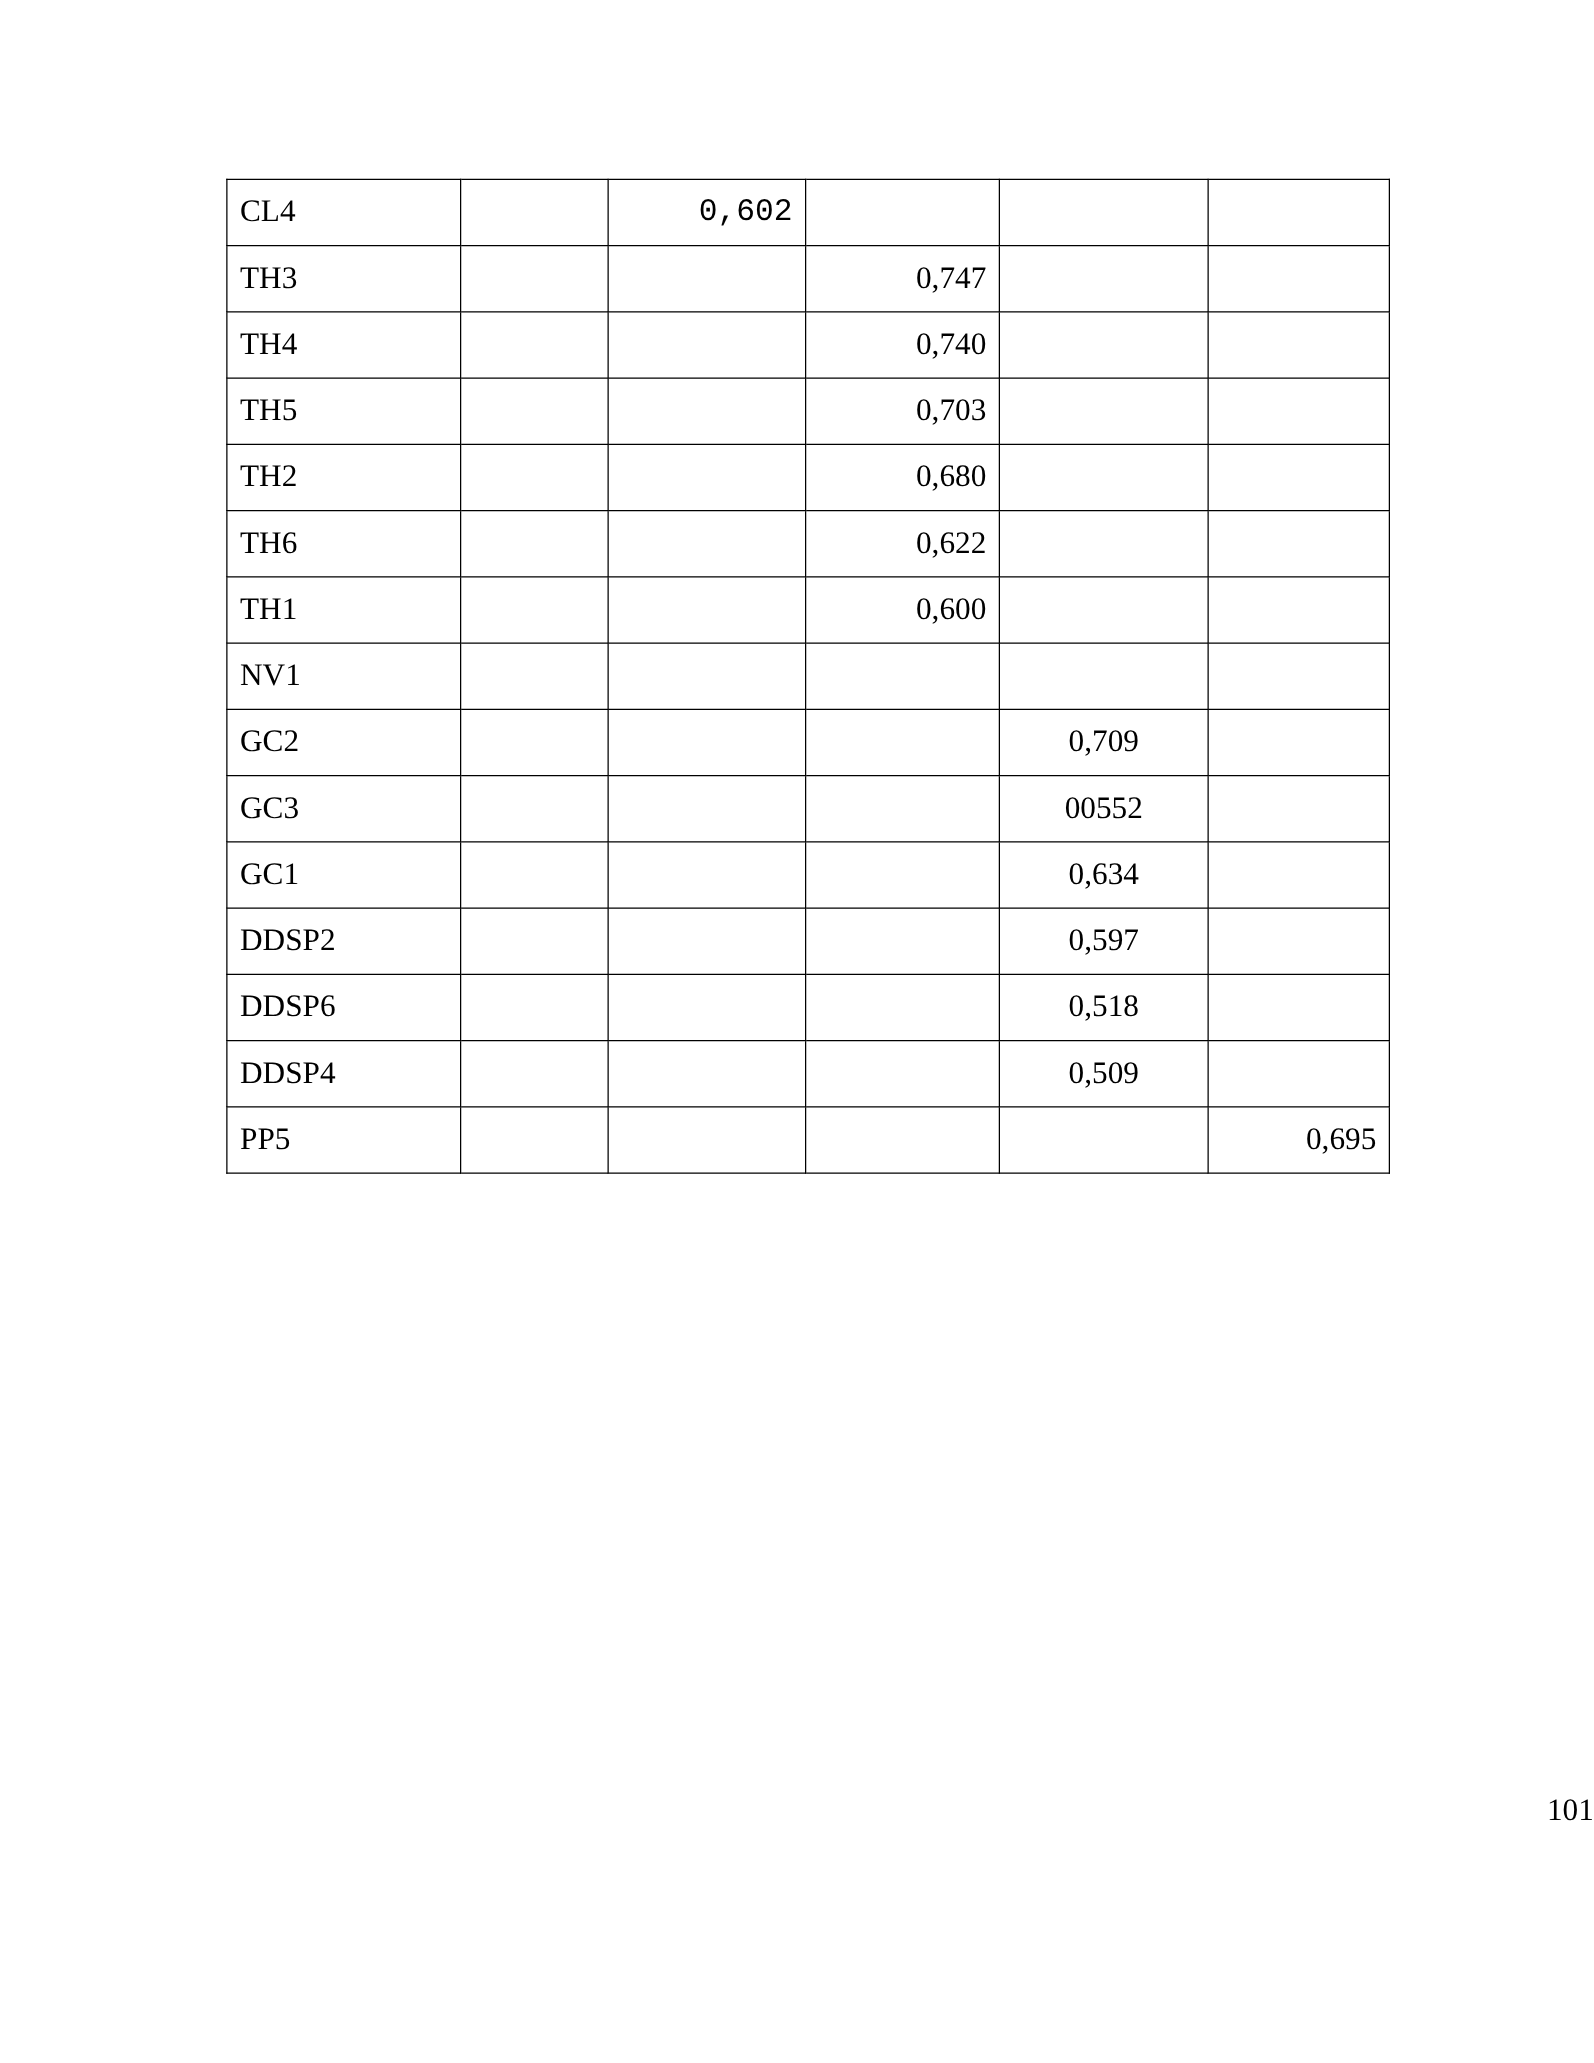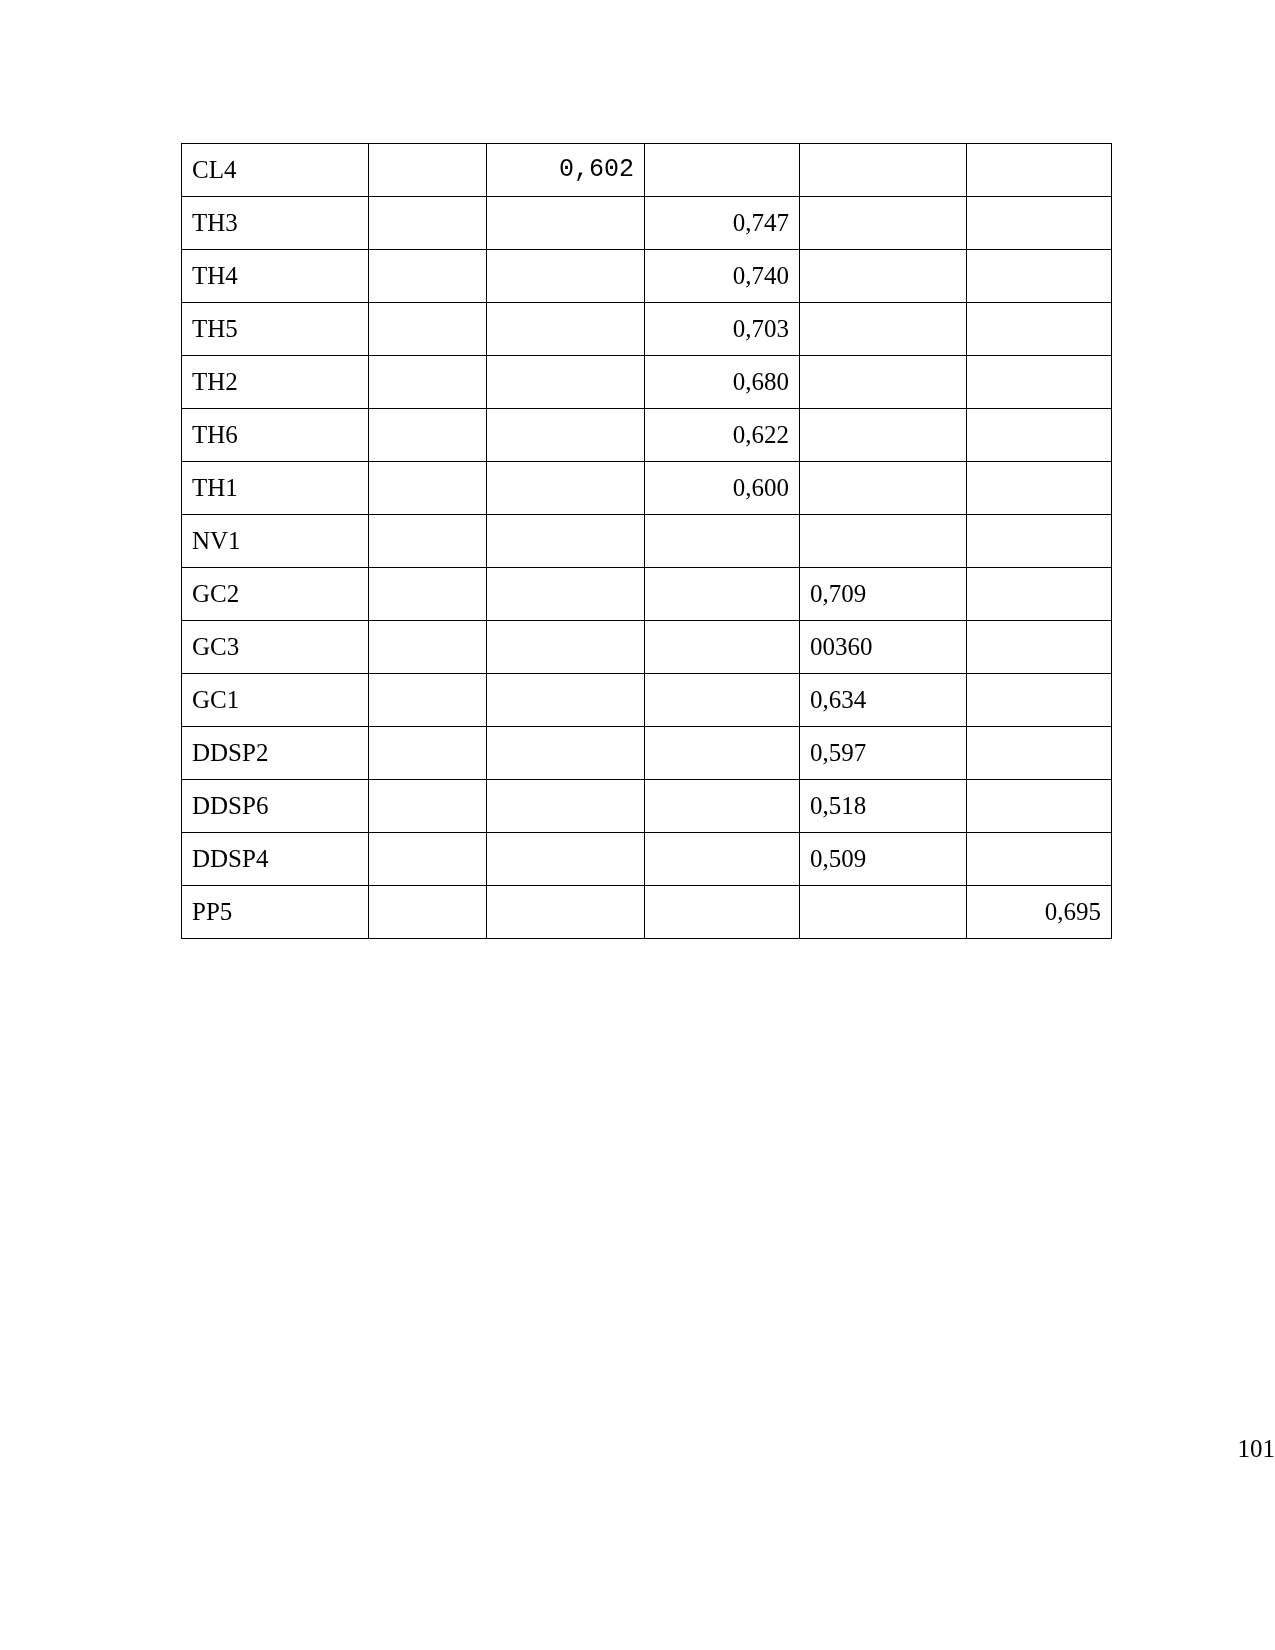--- a/index.html
+++ b/index.html
@@ -41,21 +41,21 @@
     vertical-align: middle;
     box-sizing: border-box;
   }
   td.c-label {
     width: 187px;
     text-align: left;
   }
   td.c-v1 { width: 118px; text-align: right; }
   td.c-v2 { width: 158px; text-align: right; font-family: Liberation Mono, monospace; }
   td.c-v3 { width: 155px; text-align: right; }
-  td.c-v4 { width: 167px; text-align: left; }
+  td.c-v4 { width: 167px; text-align: center; }
   td.c-v5 { width: 145px; text-align: right; }
 
   .page-number {
     position: absolute;
     left: 0;
     top: 1435px;
     width: 1275px;
     text-align: right;
     font-size: 25px;
     font-family: "Liberation Serif", "DejaVu Serif", serif;
@@ -139,21 +139,21 @@
             <td class="c-v2"></td>
             <td class="c-v3"></td>
             <td class="c-v4">0,709</td>
             <td class="c-v5"></td>
           </tr>
           <tr>
             <td class="c-label">GC3</td>
             <td class="c-v1"></td>
             <td class="c-v2"></td>
             <td class="c-v3"></td>
-            <td class="c-v4">00360</td>
+            <td class="c-v4">00552</td>
             <td class="c-v5"></td>
           </tr>
           <tr>
             <td class="c-label">GC1</td>
             <td class="c-v1"></td>
             <td class="c-v2"></td>
             <td class="c-v3"></td>
             <td class="c-v4">0,634</td>
             <td class="c-v5"></td>
           </tr>

